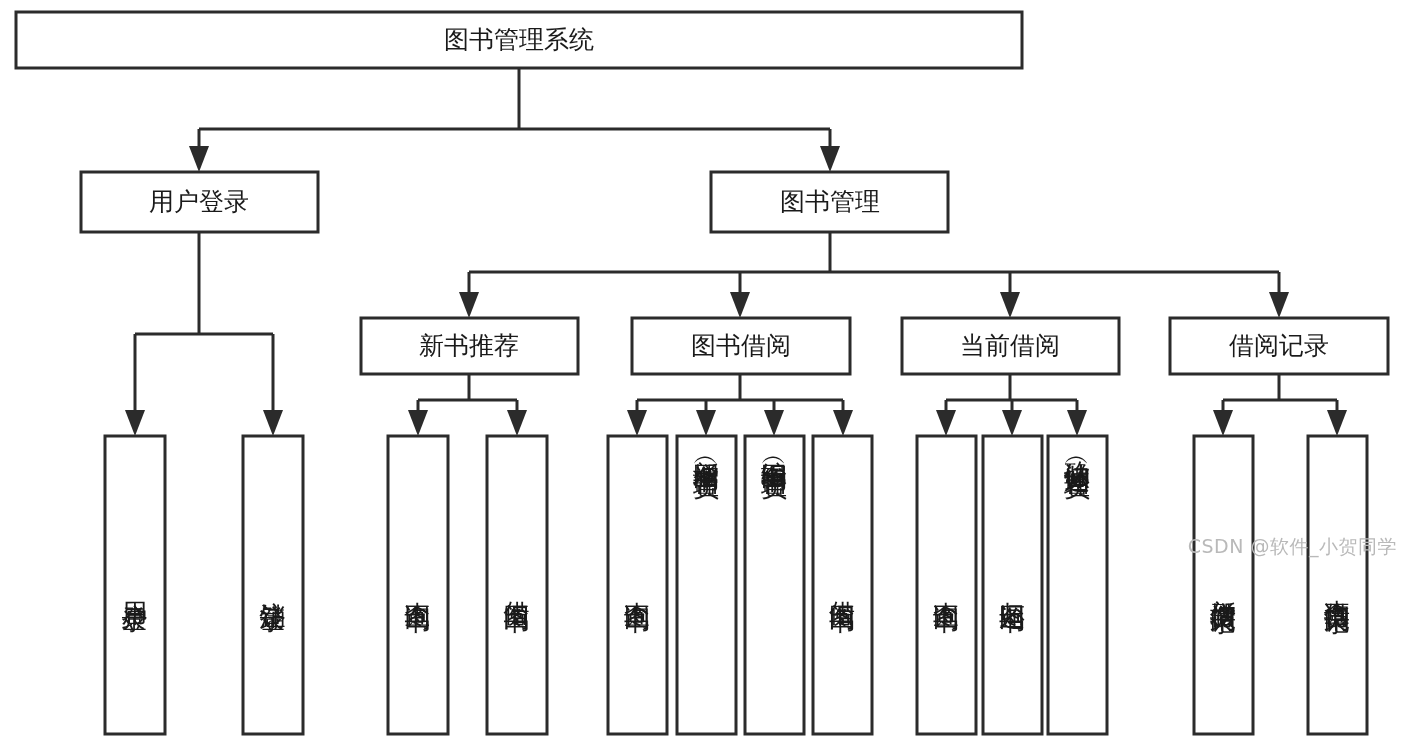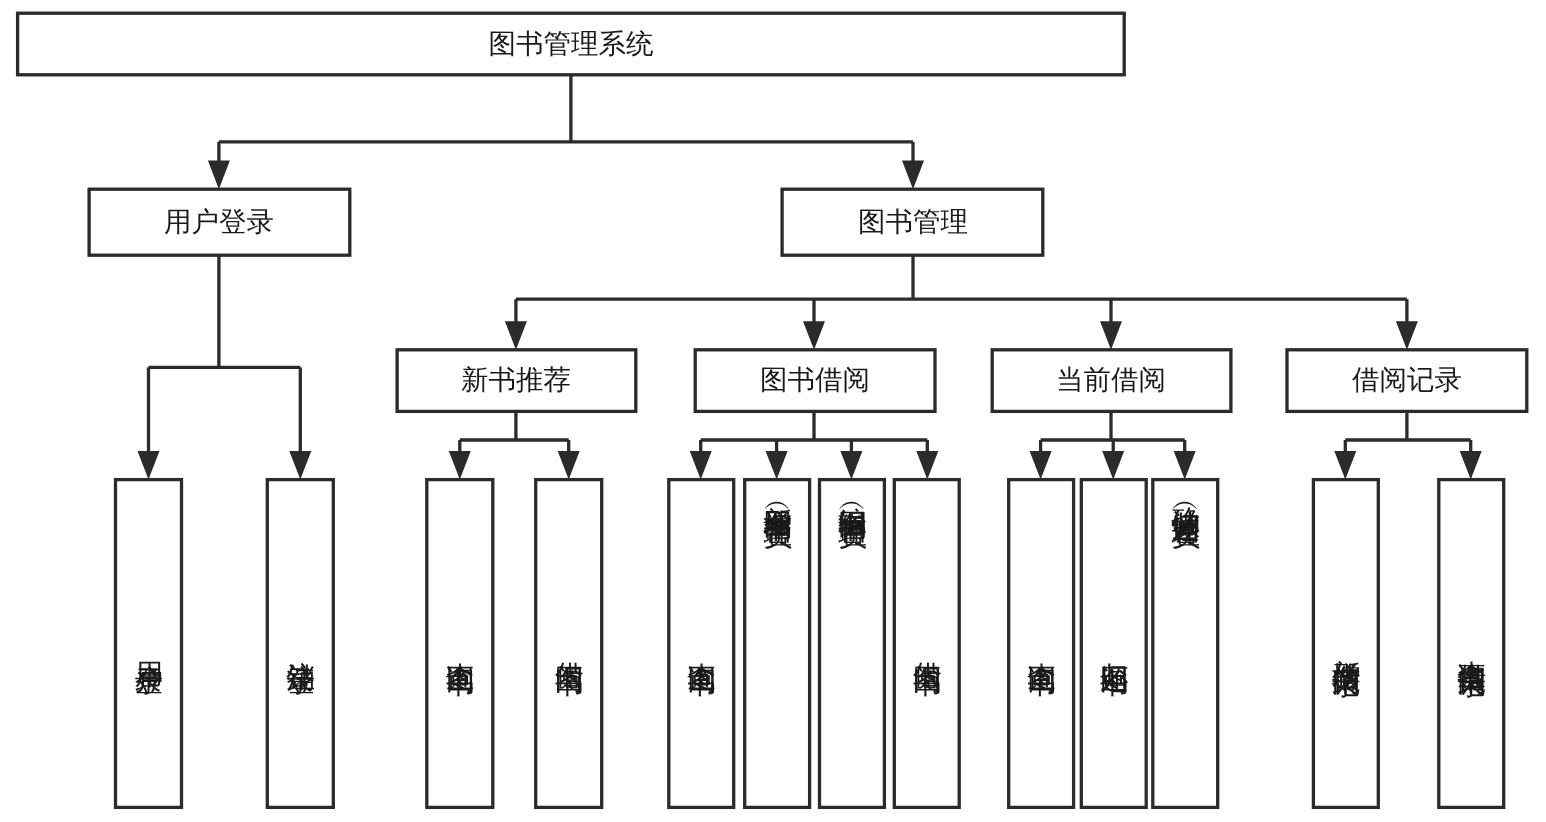--- a/index.html
+++ b/index.html
@@ -241,13 +241,14 @@
   <div class="vert-label-wrap" style="left:1048px; top:436px; width:59px; height:298px; align-items:flex-start;">
     <span class="vert-label" style="margin-top:4px;">确认归还（管理员）</span>
   </div>
   <div class="vert-label-wrap" style="left:1194px; top:436px; width:59px; height:298px;">
     <span class="vert-label">新增借阅记录</span>
   </div>
   <div class="vert-label-wrap" style="left:1308px; top:436px; width:59px; height:298px;">
     <span class="vert-label">查询借阅记录</span>
   </div>
 
+  <div class="watermark">CSDN @软件_小贺同学</div>
 </div>
 
 </body></html>

